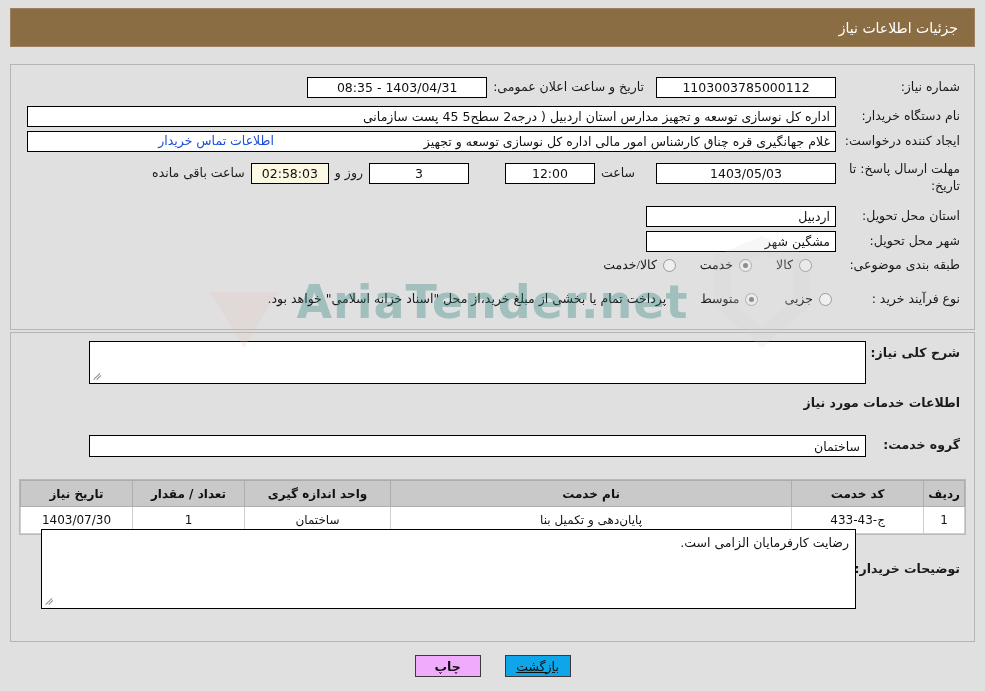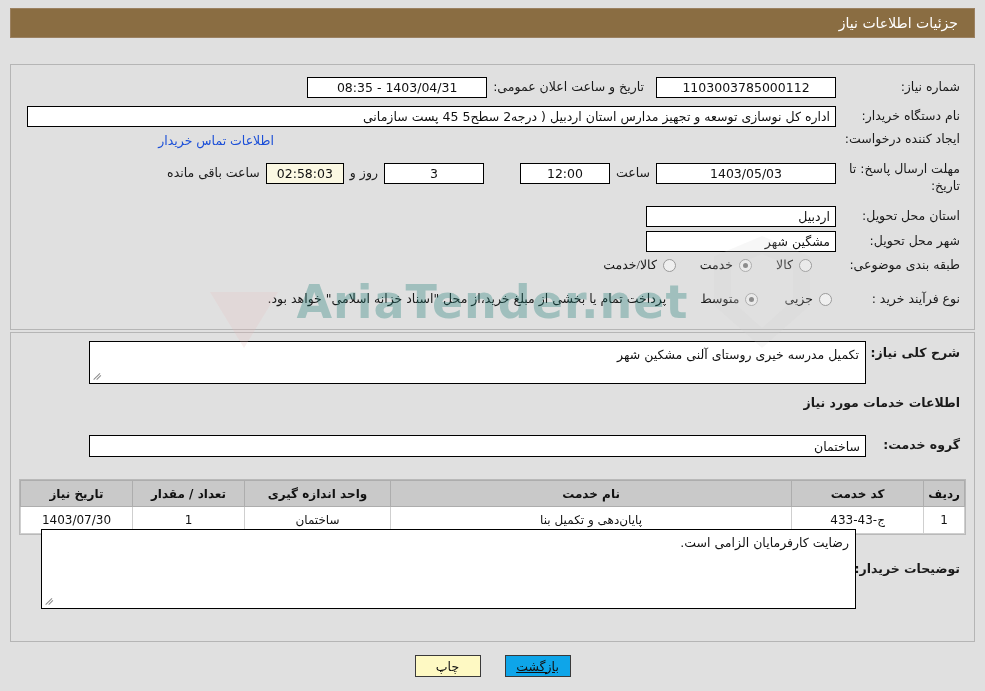--- a/index.html
+++ b/index.html
@@ -15,21 +15,21 @@
   .page {
     width: 985px; height: 691px;
     position: relative;
     background: #e0e0e0;
   }
 
   
   .header-bar {
     position: absolute;
     top: 8px; right: 10px; left: 10px;
-    height: 30px;
+    height: 39px;
     background: #8a6d42;
     border: 1px solid #9b8161;
     display: flex;
     align-items: center;
     justify-content: flex-start;
     padding-right: 16px;
   }
   .header-title {
     color: #ffffff;
     font-size: 14px;
@@ -246,21 +246,21 @@
     height: 22px;
     min-width: 66px;
     font-size: 12.5px;
     display: flex;
     align-items: center;
     justify-content: center;
     cursor: pointer;
     color: #111;
   }
   .btn.back { background: #0ea5e9; text-decoration: underline; }
-  .btn.print { background: #fef9c3; }
+  .btn.print { background: #f0abfc; font-weight: bold; }
 </style>
 </head>
 <body>
 
 <div class="page">
 
   <div class="header-bar">
     <div class="header-title">جزئیات اطلاعات نیاز</div>
   </div>
 
@@ -276,32 +276,33 @@
       <div class="fld center" style="width:180px; margin-right:6px;">1403/04/31 - 08:35</div>
     </div>
 
     <div class="row" style="top:41px; right:14px; left:14px;">
       <div class="lbl" style="width:118px; text-align:right; flex:0 0 auto;">نام دستگاه خریدار:</div>
       <div class="fld right" style="flex:1 1 auto; margin-right:6px; margin-left:2px;">اداره کل نوسازی   توسعه و تجهیز مدارس استان اردبیل ( درجه2  سطح5  45 پست سازمانی</div>
     </div>
 
     <div class="row" style="top:66px; right:14px; left:14px;">
       <div class="lbl" style="width:118px; text-align:right; flex:0 0 auto;">ایجاد کننده درخواست:</div>
+      <div class="fld right" style="flex:1 1 auto; margin-right:6px; margin-left:2px;">غلام جهانگیری قره چناق کارشناس امور مالی اداره کل نوسازی   توسعه و تجهیز</div>
     </div>
     <div class="row" style="top:68px; right:700px;">
       <span class="linklike">اطلاعات تماس خریدار</span>
     </div>
 
     <div class="row" style="top:96px; right:14px; flex-direction:column; align-items:flex-end;">
       <div class="lbl" style="width:118px; text-align:right; white-space:normal;">مهلت ارسال پاسخ: تا تاریخ:</div>
     </div>
 
     <div class="row" style="top:98px; right:138px;">
       <div class="fld center" style="width:180px;">1403/05/03</div>
-      <div class="lbl" style="margin-right:6px; margin-left:6px;">ساعت</div>
+      <div class="lbl" style="margin-right:21px; margin-left:6px;">ساعت</div>
       <div class="fld center" style="width:90px;">12:00</div>
       <div style="width:36px;"></div>
       <div class="fld center" style="width:100px;">3</div>
       <div class="lbl" style="margin-right:6px; margin-left:6px;">روز و</div>
       <div class="fld timer" style="width:78px;">02:58:03</div>
       <div class="lbl" style="margin-right:6px;">ساعت باقی مانده</div>
     </div>
 
     <div class="row" style="top:141px; right:14px;">
       <div class="lbl" style="width:118px; text-align:right;">استان محل تحویل:</div>
@@ -350,21 +351,20 @@
     <div class="wm-v"></div>
     <div class="wm-text">AriaTender.net</div>
   </div>
 
   <div class="panel-mid">
 
     <div class="row" style="top:12px; right:14px;">
       <div class="lbl lbl-bold">شرح کلی نیاز:</div>
     </div>
     <div class="textarea-box" style="position:absolute; top:8px; right:108px; left:78px; height:43px;">
-      <span>تکمیل مدرسه خیری روستای آلنی مشکین شهر</span>
       <span class="resize-grip"></span>
     </div>
 
     <div class="row" style="top:62px; right:14px;">
       <div class="lbl lbl-bold">اطلاعات خدمات مورد نیاز</div>
     </div>
 
     <div class="row" style="top:104px; right:14px;">
       <div class="lbl lbl-bold">گروه خدمت:</div>
     </div>

